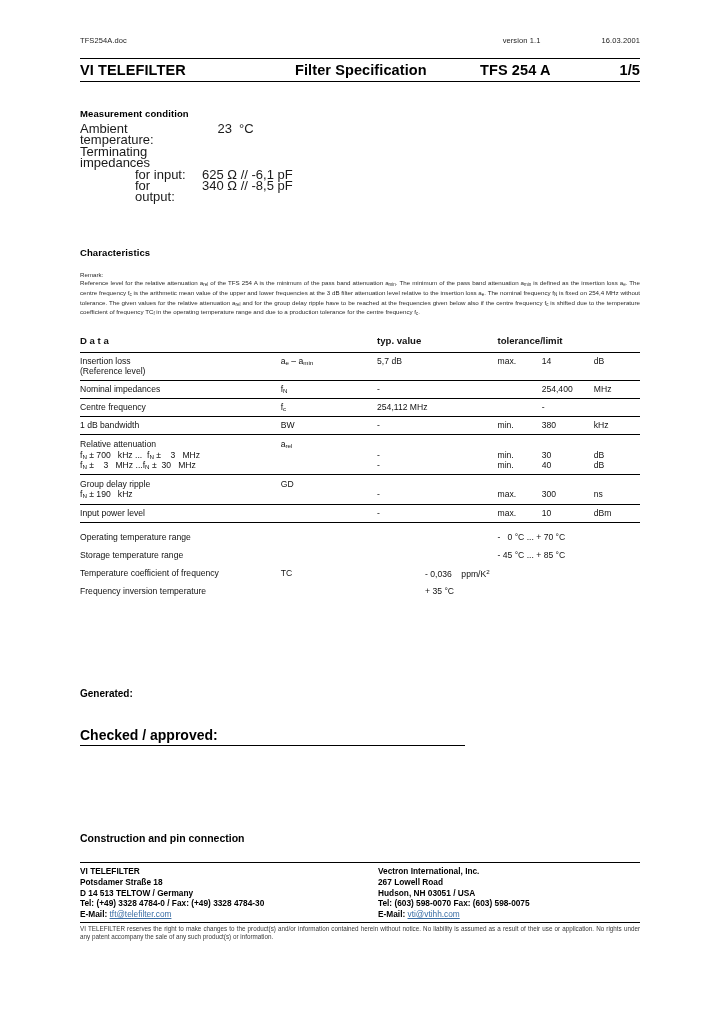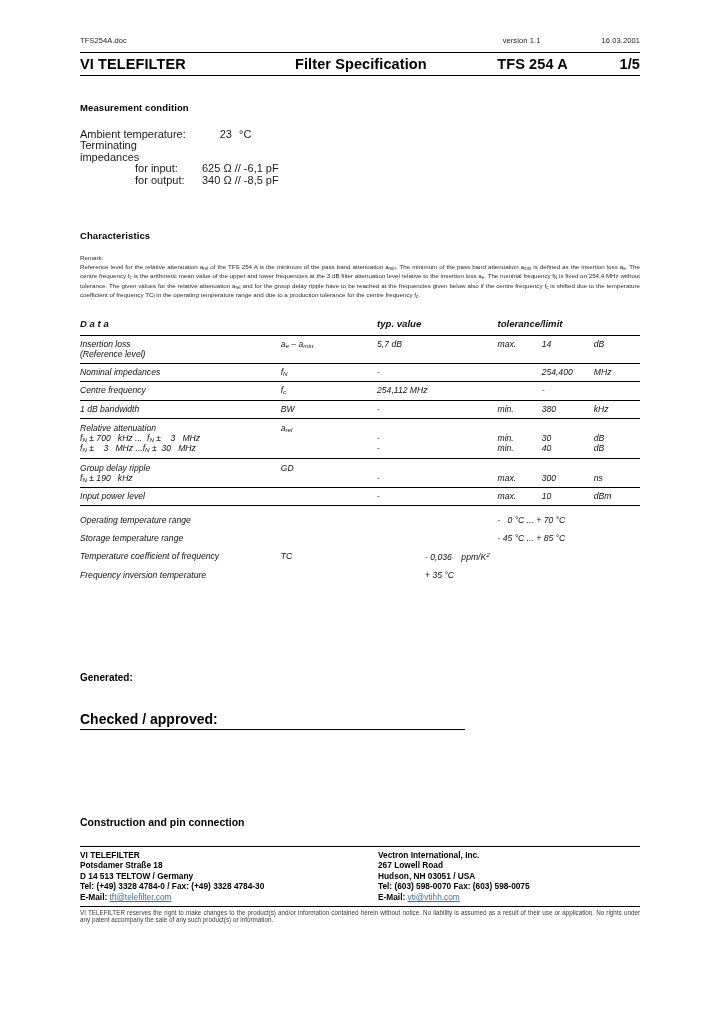--- a/index.html
+++ b/index.html
@@ -33,56 +33,56 @@
     width: 560px;
   }
 
   
   .hdr-top {
     display: flex;
     justify-content: space-between;
     align-items: center;
     font-size: 7.5px;
     color: #1c1c1c;
-    padding-bottom: 7px;
+    padding-bottom: 13px;
     border-bottom: 1.2px solid #000;
     letter-spacing: 0.1px;
   }
   .hdr-top .right-group {
     display: flex;
     gap: 61px;
   }
   .hdr-main {
     display: flex;
     align-items: baseline;
     font-weight: bold;
     font-size: 14.5px;
     color: #000;
     padding: 3px 0 3px 0;
     border-bottom: 1.6px solid #000;
     letter-spacing: 0.1px;
   }
   .hdr-main .brand { width: 215px; }
   .hdr-main .spec  { width: 185px; text-align: left; }
-  .hdr-main .part  { width: 105px; text-align: center; }
+  .hdr-main .part  { width: 105px; text-align: left; }
   .hdr-main .page-no { flex: 1; text-align: right; }
 
   
   .block-title {
     font-weight: bold;
     font-size: 9.5px;
     color: #000;
     letter-spacing: 0.1px;
   }
   .meas {
     margin-top: 26px;
   }
   .meas-rows {
-    margin-top: 16px;
-    font-size: 11px;
+    margin-top: 4px;
+    font-size: 13px;
     color: #1a1a1a;
     line-height: 11.4px;
   }
   .meas-row {
     display: flex;
   }
   .meas-row .lbl { width: 112px; }
   .meas-row .num { width: 40px; text-align: right; }
   .meas-row .unit { padding-left: 7px; }
   .meas-row.indent .lbl {
@@ -105,21 +105,20 @@
   sub { font-size: 0.72em; vertical-align: -0.22em; }
   sup { font-size: 0.72em; vertical-align: 0.42em; }
 
   
   .dtable {
     margin-top: 17px;
     width: 100%;
     border-collapse: collapse;
     font-size: 8.6px;
     color: #111;
-    font-style: italic;
   }
   .dtable th, .dtable td {
     padding: 0;
     vertical-align: top;
     text-align: left;
     font-weight: normal;
   }
   .dtable .thead td {
     font-weight: bold;
     font-size: 9.6px;

